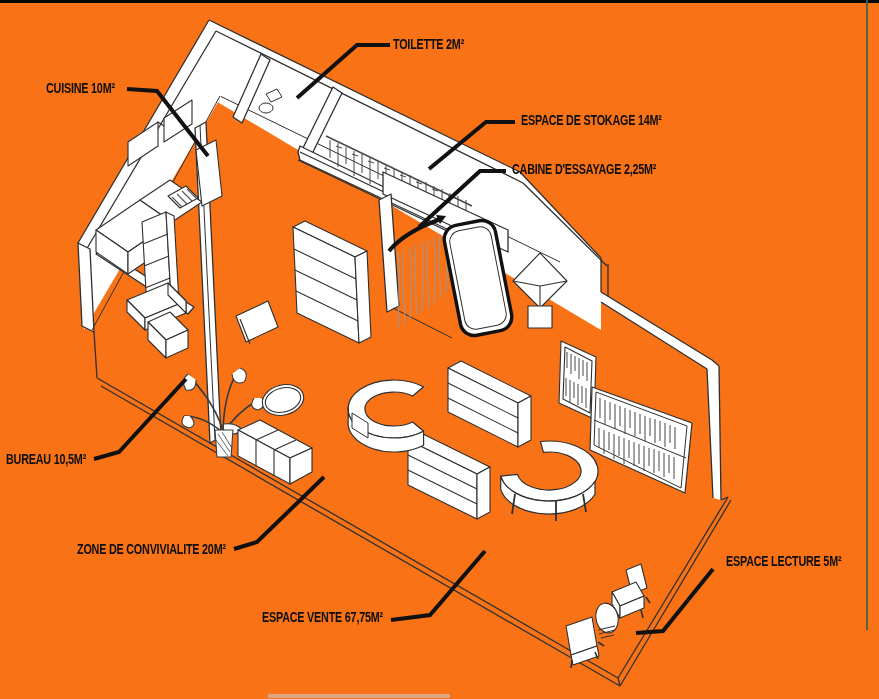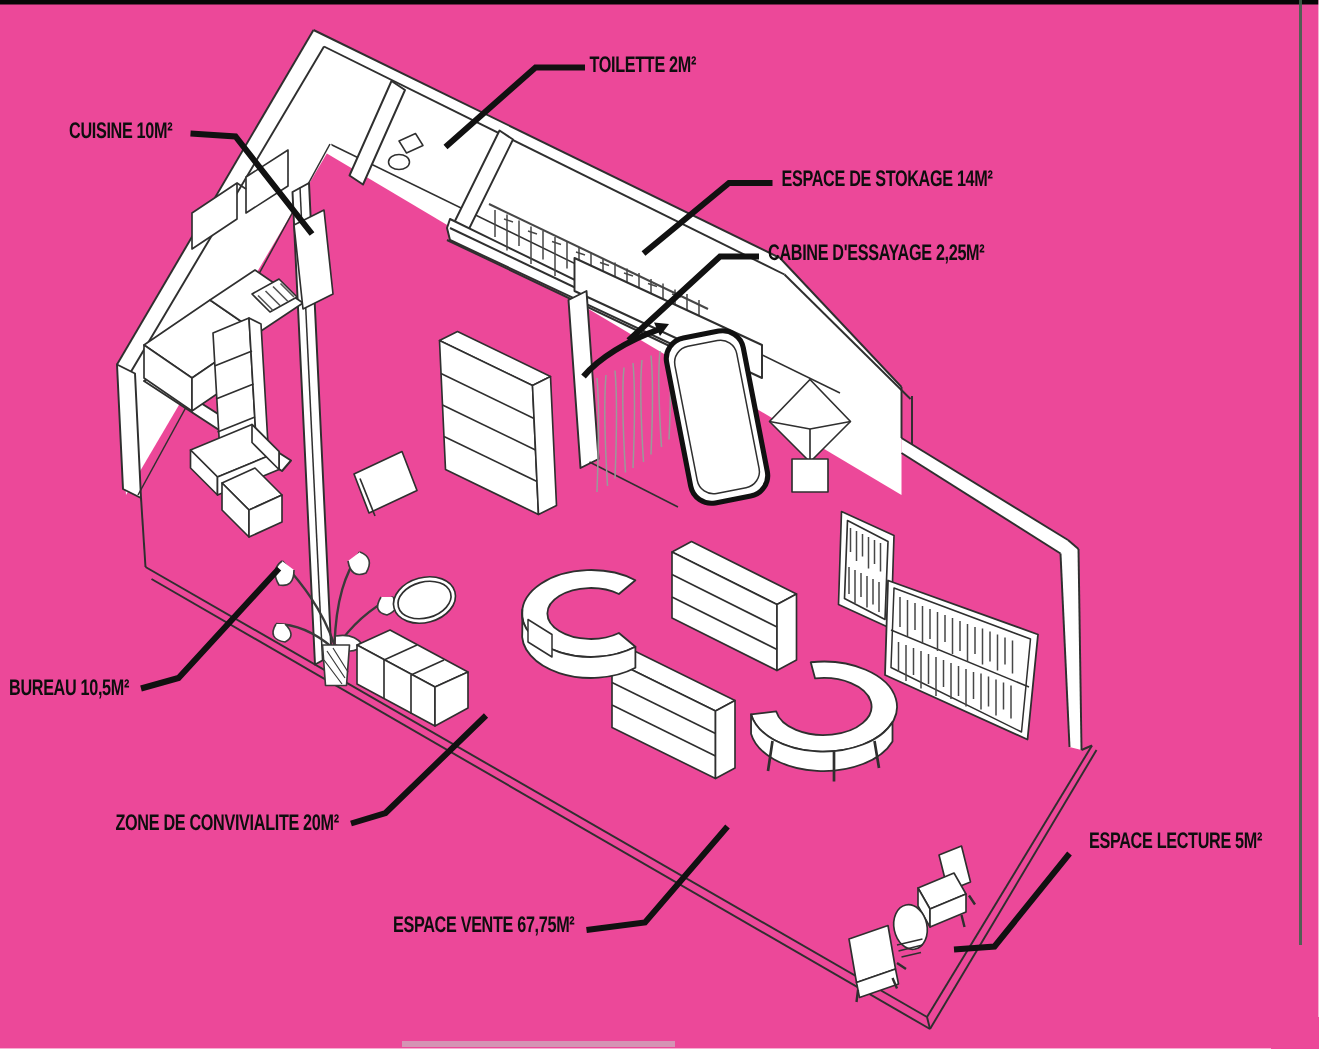--- a/index.html
+++ b/index.html
@@ -1,19 +1,19 @@
 <!DOCTYPE html>
 <html><head>
 <meta charset="utf-8">
 <title>Plan boutique</title>
 <style>
   html,body{margin:0;padding:0;background:#ffffff;}
   body{width:879px;height:699px;position:relative;overflow:hidden;
        font-family:"Liberation Sans",sans-serif;}
-  .stage{position:absolute;inset:0;background:#ec4899;}
+  .stage{position:absolute;inset:0;background:#f97316;}
   svg{position:absolute;left:0;top:0;}
   .deco{position:absolute;}
   .top-bar{left:0;top:0;width:879px;height:3px;background:#060606;}
   .green-line{left:866px;top:0;width:2px;height:630px;background:#41624c;opacity:.9;}
   .smudge{left:268px;top:694px;width:182px;height:4px;background:#c6c6c6;opacity:.6;}
   .plan-label{position:absolute;color:#0e0e0e;font-weight:bold;font-size:15px;
       letter-spacing:-0.3px;white-space:nowrap;transform:scaleX(.72);
       transform-origin:left top;line-height:1;}
 </style>
 </head>

